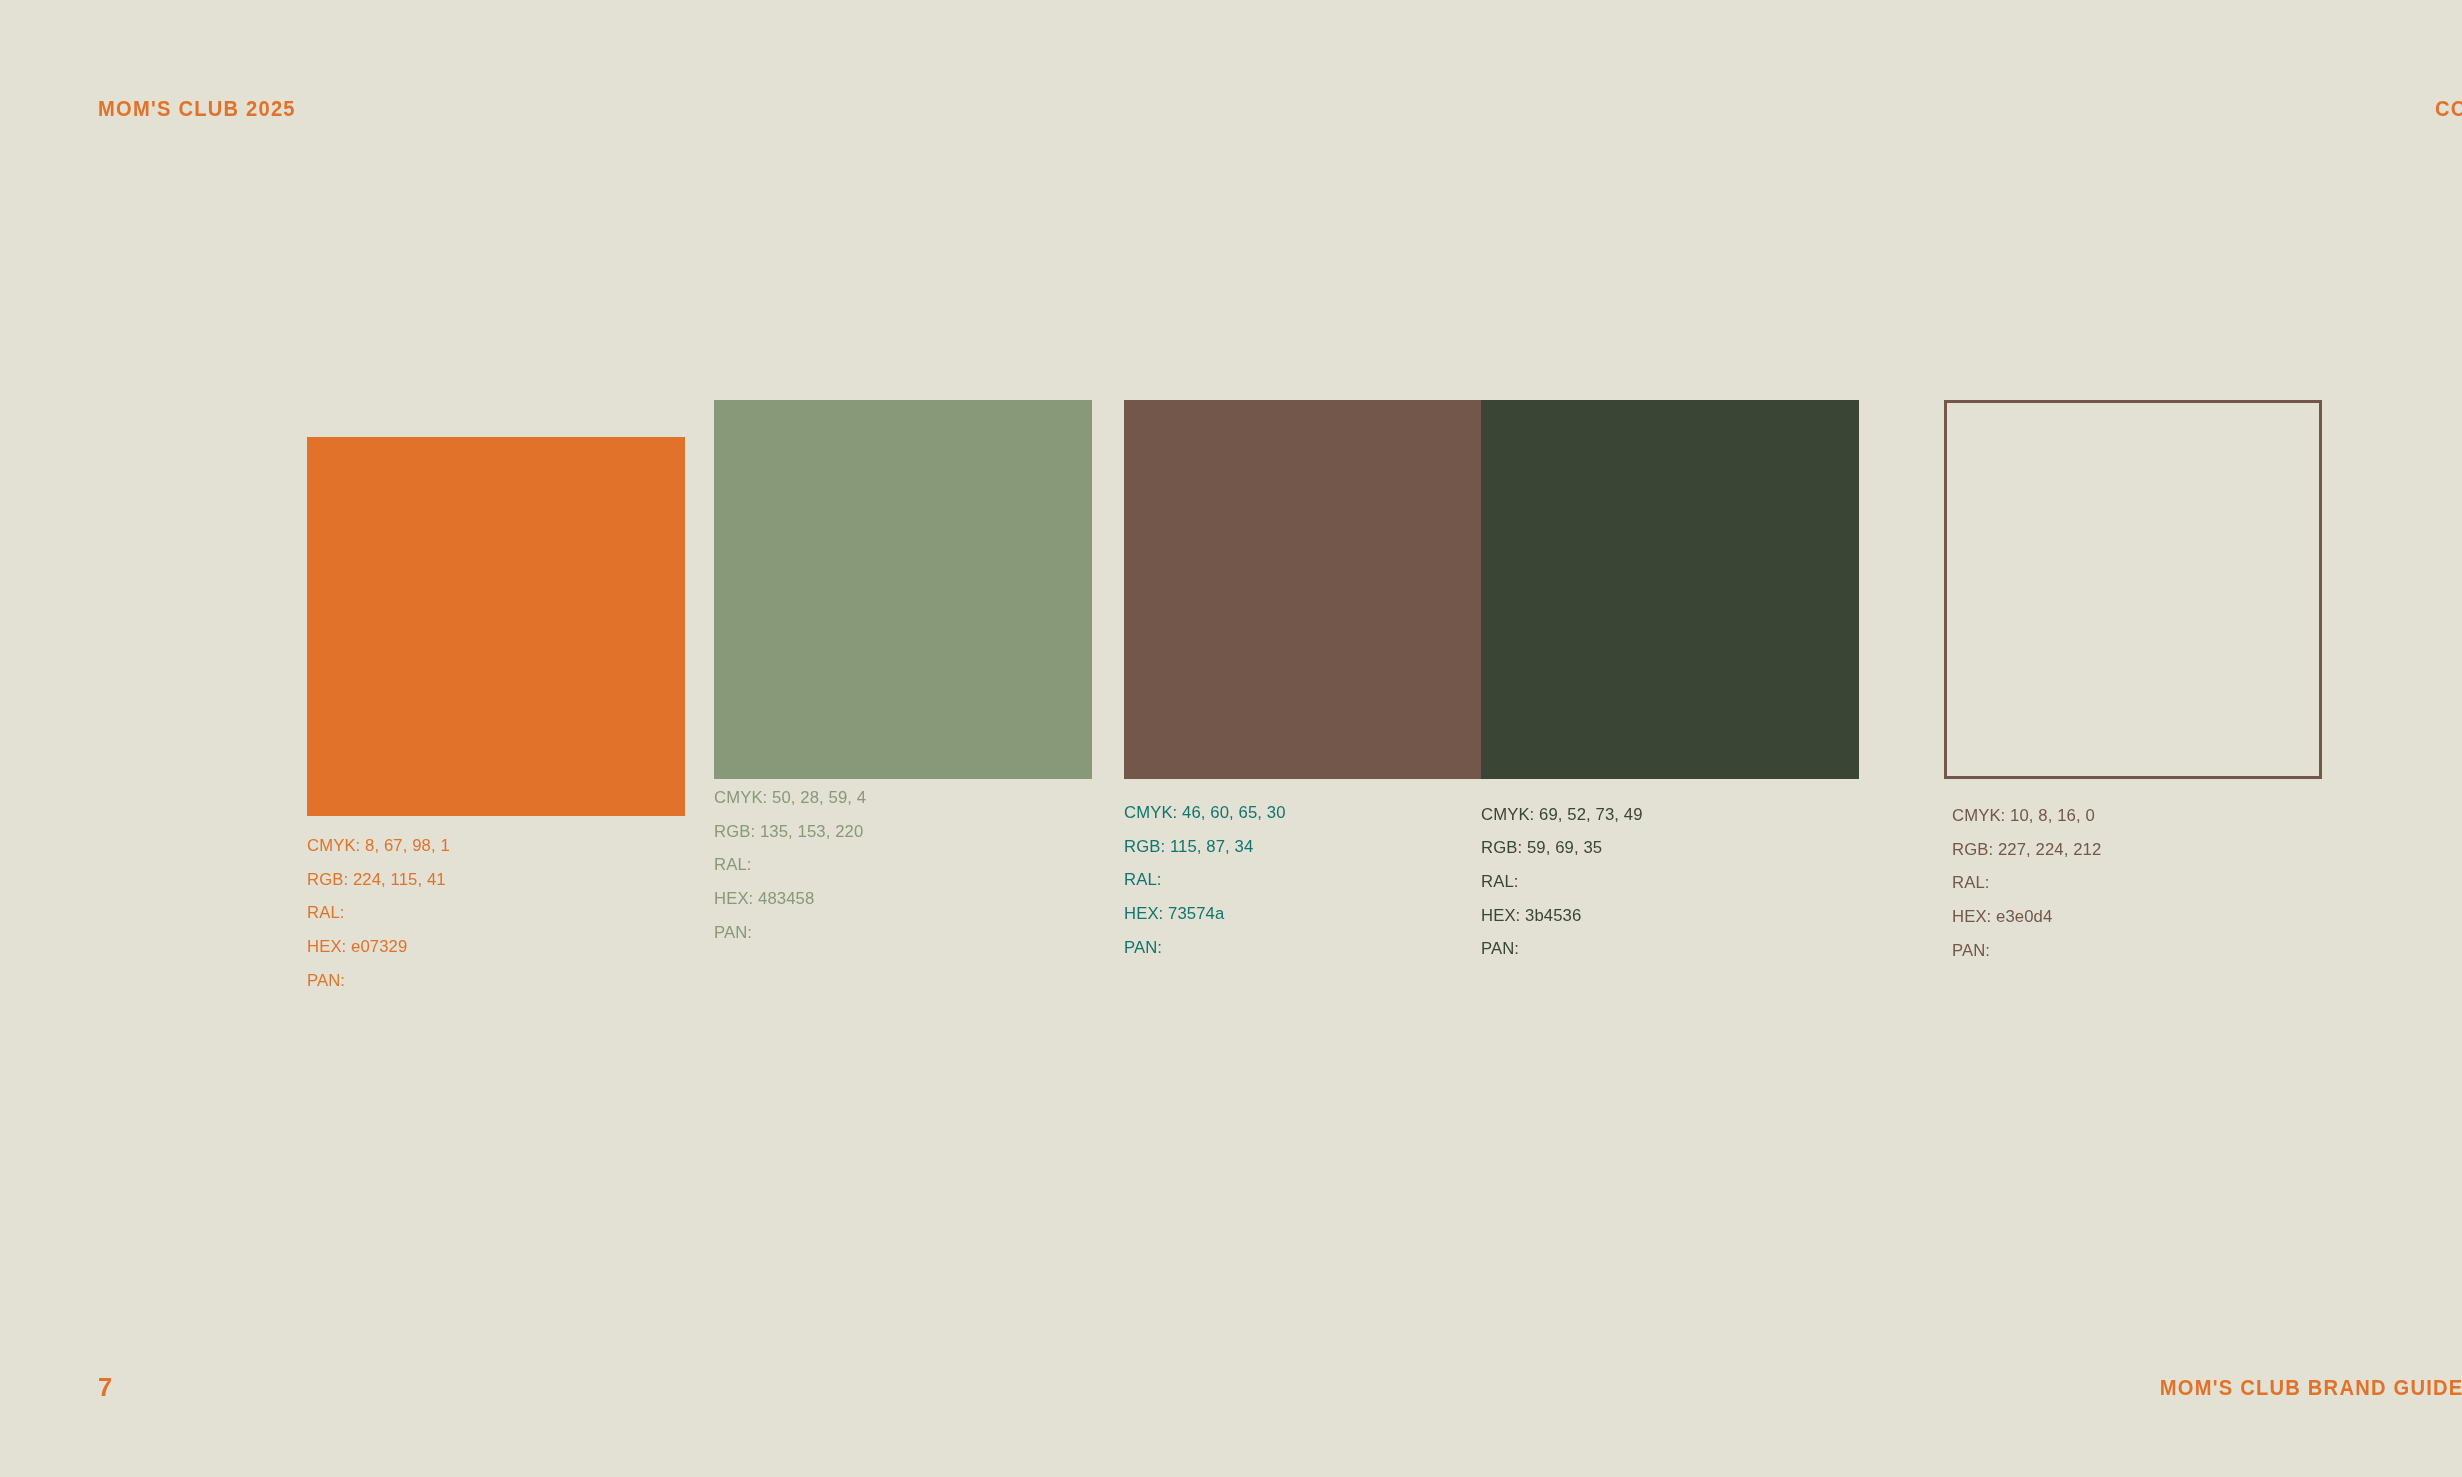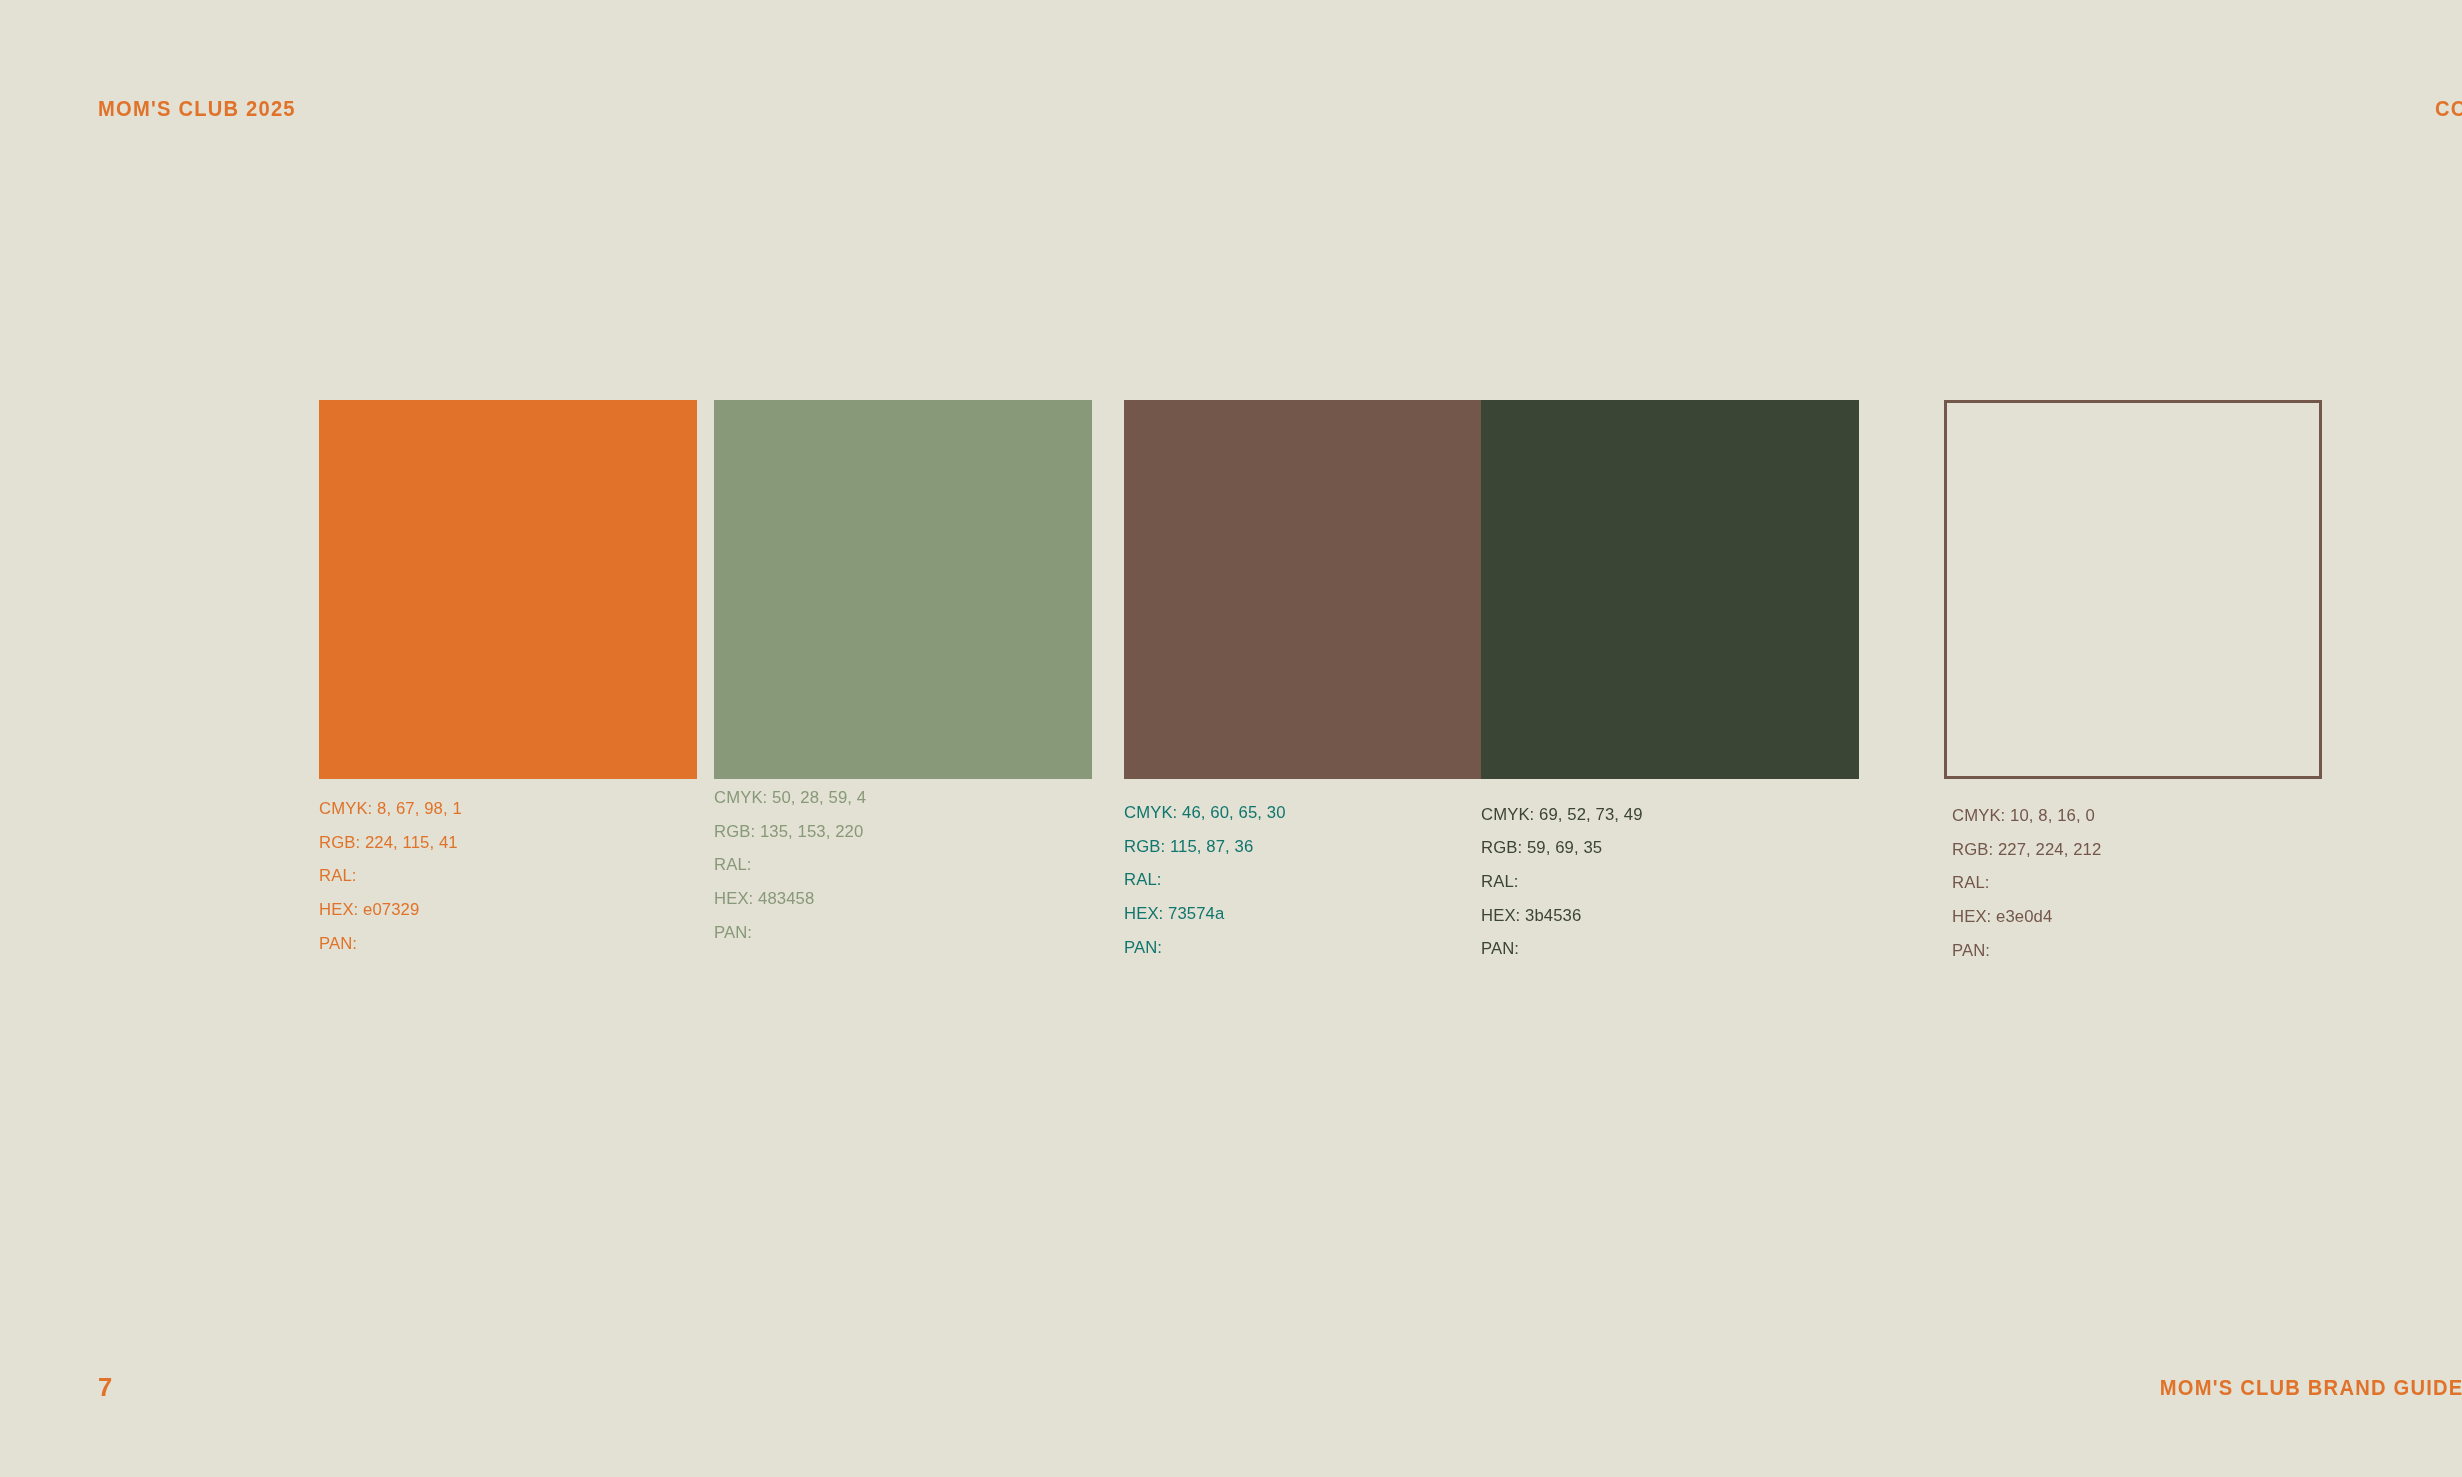--- a/index.html
+++ b/index.html
@@ -54,21 +54,21 @@
     top: 400px;
     left: 303px;
     width: 2022px;
     height: 714px;
   }
   .swatch-col {
     position: absolute;
     top: 0;
     width: 379px;
   }
-  .swatch-col.c0 { left: 16px;    }
+  .swatch-col.c0 { left: 4px; margin-top: 37px;    }
   .swatch-col.c1 { left: 411px;  }
   .swatch-col.c2 { left: 821px; }
   .swatch-col.c3 { left: 1178px; }
   .swatch-col.c4 { left: 1641px; }
 
   .swatch-chip {
     width: 378px;
     height: 379px;
     box-sizing: border-box;
   }
@@ -157,21 +157,21 @@
         <span class="spec-line">RAL:</span>
         <span class="spec-line">HEX: 483458</span>
         <span class="spec-line">PAN:</span>
       </div>
     </div>
 
     <div class="swatch-col c2">
       <div class="swatch-chip" style="background: rgb(115, 87, 74);"></div>
       <div class="swatch-specs" style="color: #0f766e;">
         <span class="spec-line">CMYK: 46, 60, 65, 30</span>
-        <span class="spec-line">RGB:  115, 87, 36</span>
+        <span class="spec-line">RGB:  115, 87, 34</span>
         <span class="spec-line">RAL:</span>
         <span class="spec-line">HEX: 73574a</span>
         <span class="spec-line">PAN:</span>
       </div>
     </div>
 
     <div class="swatch-col c3">
       <div class="swatch-chip" style="background: rgb(59, 69, 54);"></div>
       <div class="swatch-specs" style="color: rgb(59, 69, 54);">
         <span class="spec-line">CMYK: 69, 52, 73, 49</span>

